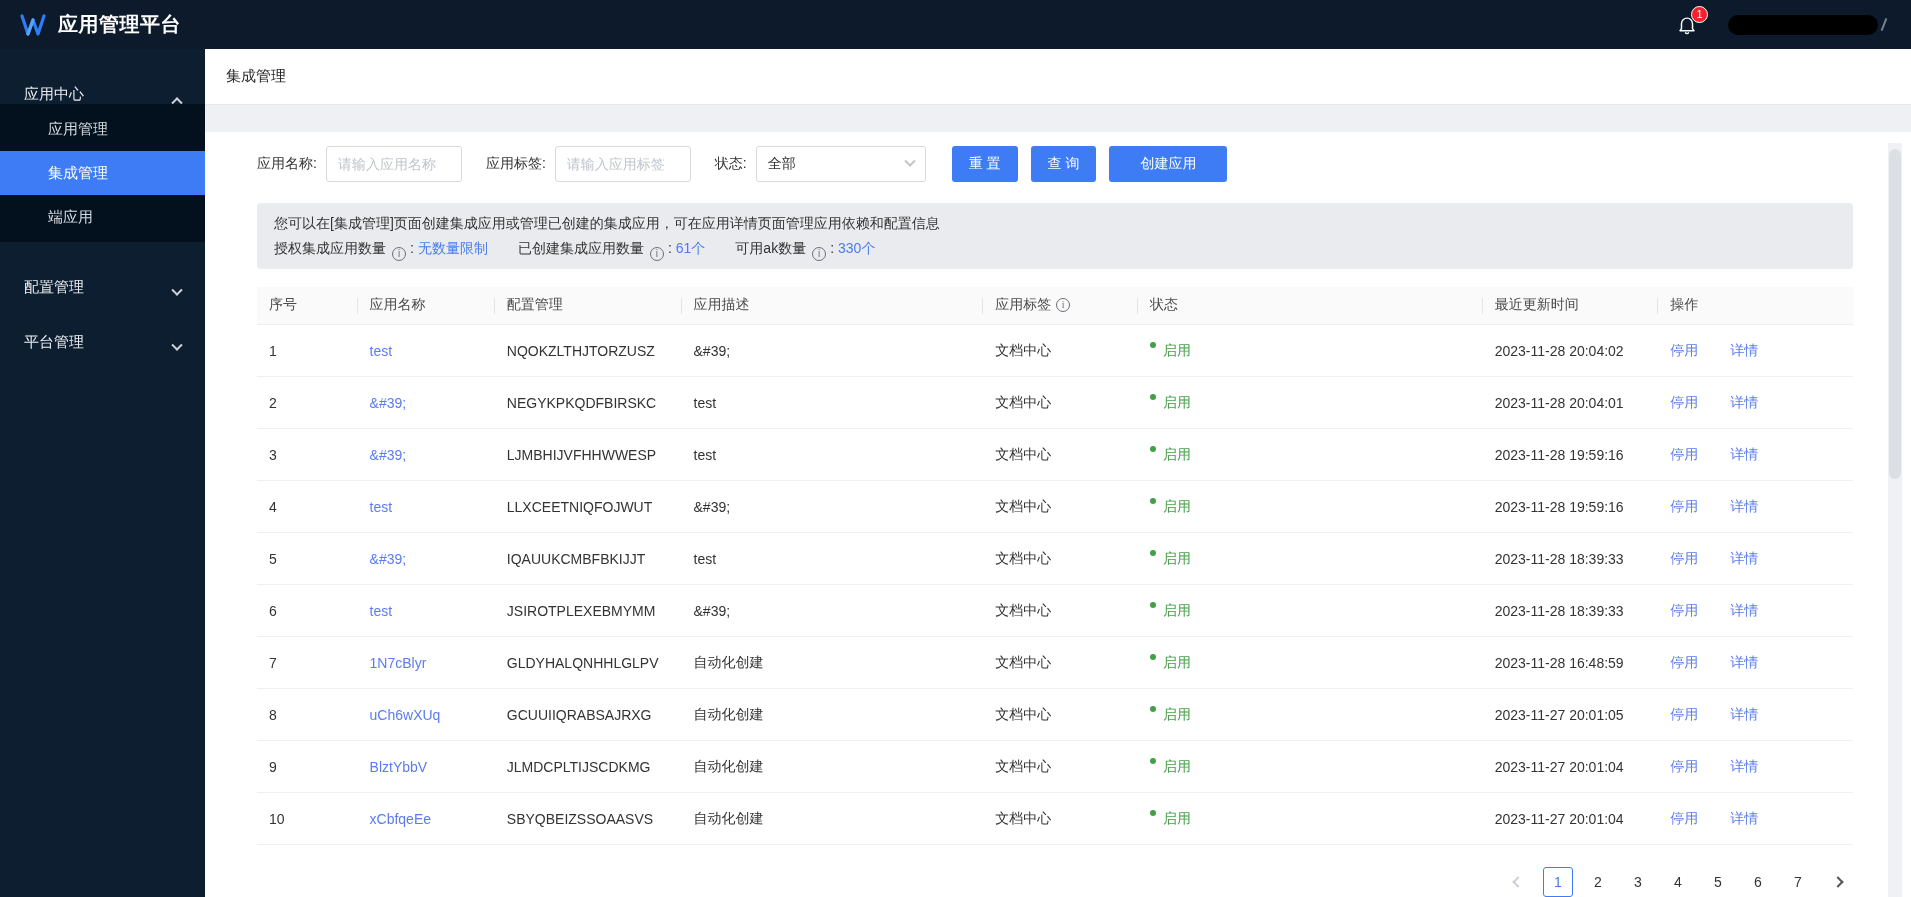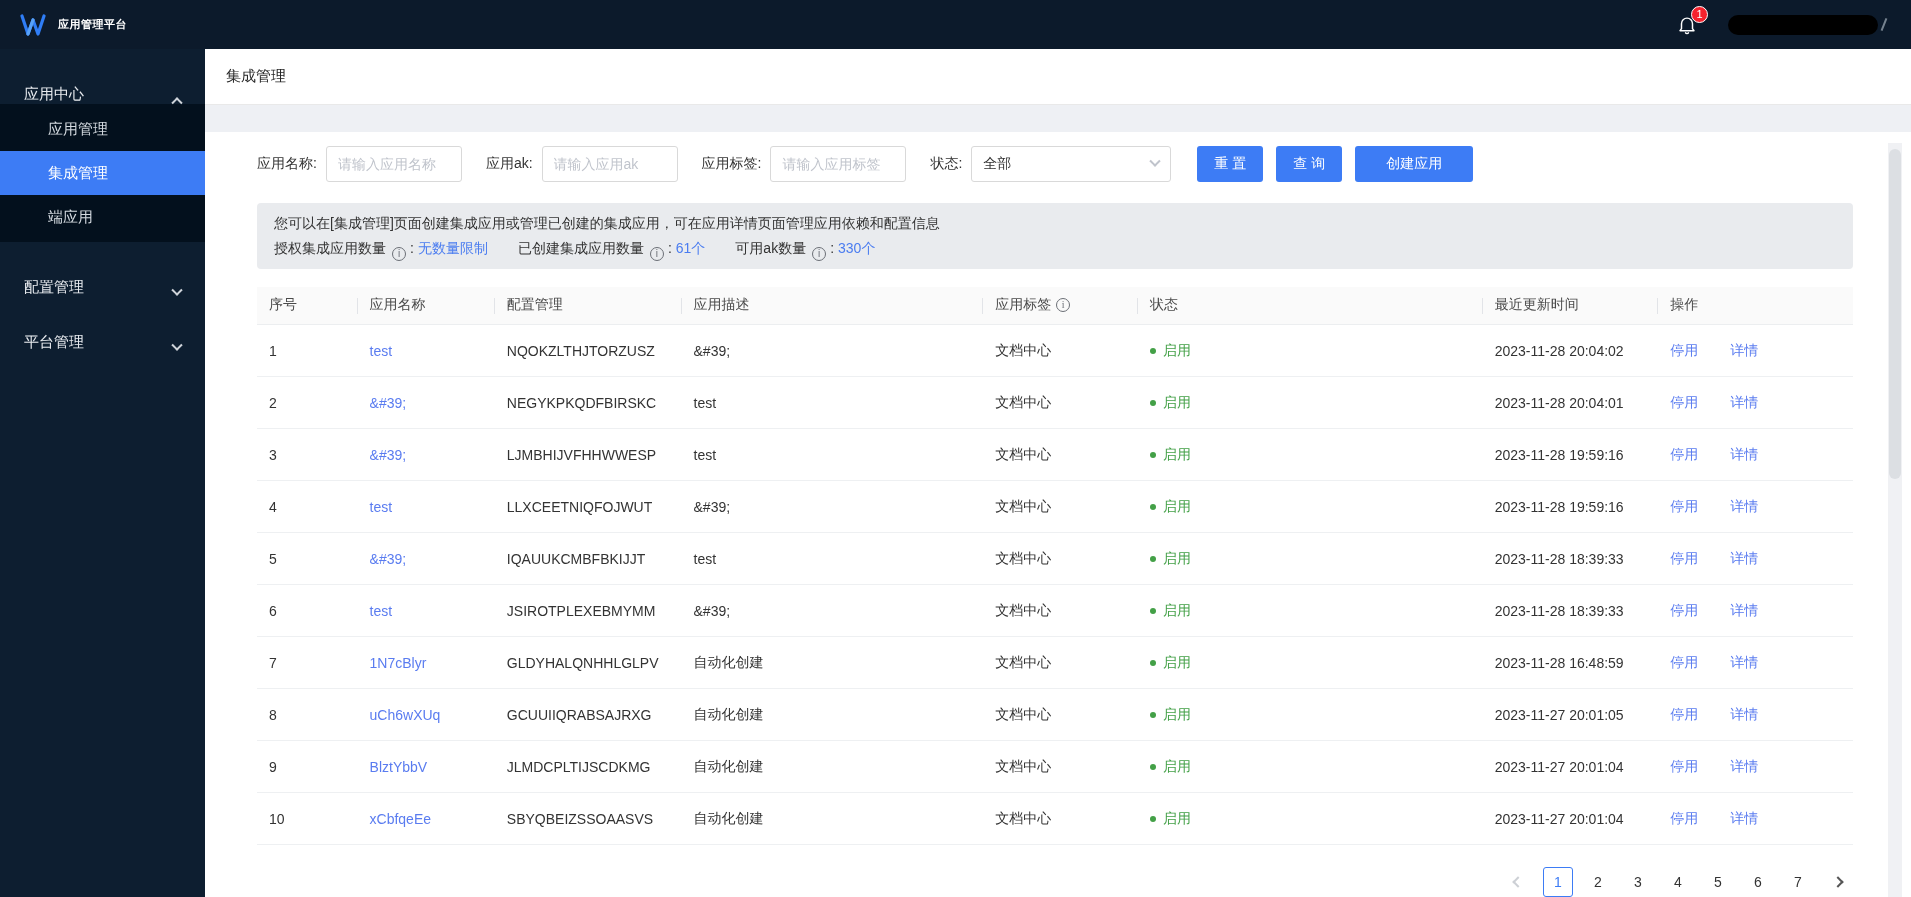--- a/index.html
+++ b/index.html
@@ -3,21 +3,21 @@
 <meta charset="utf-8">
 <style>
   * { box-sizing: border-box; margin: 0; padding: 0; }
   html,body { width:1911px; height:897px; overflow:hidden; }
   body { font-family:"Liberation Sans", sans-serif; background:#eef0f4; color:#333; font-size:14px; }
 
   
   .topbar { height:49px; background:#0c1a2b; display:flex; align-items:center; padding:0 26px 0 20px; color:#fff; }
   .logo-area { display:flex; align-items:center; gap:12px; }
   .logo-mark { width:26px; height:22px; display:block; }
-  .app-title { font-size:11px; font-weight:600; letter-spacing:0.5px; }
+  .app-title { font-size:20px; font-weight:600; letter-spacing:0.5px; }
   .topbar-right { margin-left:auto; display:flex; align-items:center; gap:30px; }
   .bell-wrap { position:relative; width:22px; height:22px; cursor:pointer; }
   .badge { position:absolute; top:-8px; right:-10px; background:#f5222d; color:#fff; font-size:11px;
            min-width:17px; height:17px; border-radius:9px; display:flex; align-items:center; justify-content:center;
            border:1px solid #fff; padding:0 3px; }
   .redacted-wrap { display:flex; align-items:center; }
   .redacted { width:150px; height:20px; background:#000; border-radius:10px; }
   .slash { width:2px; height:13px; background:#76828f; transform:rotate(22deg); margin-left:5px; }
 
   
@@ -40,21 +40,21 @@
   .band-gap { height:30px; }
   .card { flex:1; background:#fff; padding:14px 58px 0 52px; }
 
   
   .filter-row { display:flex; align-items:center; gap:24px; white-space:nowrap; }
   .f-group { display:flex; align-items:center; gap:9px; }
   .f-label { color:#333; }
   .f-input { width:136px; height:36px; border:1px solid #d9d9d9; border-radius:3px; padding:0 11px;
              font-size:14px; color:#333; outline:none; font-family:inherit; }
   .f-input::placeholder { color:#c0c4cc; }
-  .select { width:200px; height:36px; border:1px solid #d9d9d9; border-radius:3px; background:#fff;
+  .select { width:170px; height:36px; border:1px solid #d9d9d9; border-radius:3px; background:#fff;
             display:flex; align-items:center; justify-content:space-between; padding:0 11px; cursor:pointer; }
   .select .chev { border-color:#c0c4cc; }
   .btn-group { display:flex; gap:13px; margin-left:2px; }
   .btn { height:36px; padding:0 17px; background:#3d7cf5; color:#fff; border:none; border-radius:3px;
          font-size:14px; cursor:pointer; font-family:inherit; }
   .btn.wide { padding:0 31px; }
 
   
   .banner { margin-top:21px; background:#e9ebee; border-radius:4px; padding:8px 17px; line-height:25px; color:#333; }
   .banner-stats { display:flex; align-items:center; gap:30px; }
@@ -65,21 +65,21 @@
 
   
   table { width:100%; border-collapse:collapse; margin-top:18px; font-size:14px; table-layout:fixed; }
   thead th { background:#fafafa; height:38px; text-align:left; padding:0 12px; font-weight:normal;
              color:#4a4a4a; position:relative; border-bottom:1px solid #eceef0; }
   thead th:not(:last-child)::after { content:''; position:absolute; right:0; top:11px; height:16px; width:1px; background:#e2e4e8; }
   .th-inner { display:flex; align-items:center; gap:3px;font-family:Liberation Serif, serif; }
   tbody td { height:52px; padding:0 12px; border-bottom:1px solid #eef0f2; color:#333;
              overflow:hidden; text-overflow:ellipsis; white-space:nowrap; }
   a.link { color:#5a7cf0; text-decoration:none; cursor:pointer; }
-  .status { display:flex; align-items:center; gap:7px; color:#43a047; }
+  .status { display:flex; align-items:flex-start; gap:7px; color:#43a047; }
   .dot { width:6px; height:6px; border-radius:50%; background:#43a047; flex-shrink:0; }
   td.actions a { margin-right:28px; }
 
   
   .pagination { display:flex; justify-content:flex-end; align-items:center; gap:10px; margin-top:22px; }
   .pages { display:flex; gap:10px; }
   .page { min-width:30px; height:30px; display:flex; align-items:center; justify-content:center;
           border-radius:3px; cursor:pointer; color:#333; }
   .page.active { border:1px solid #3d7cf5; color:#3d7cf5; background:#fff; }
   .pg-arrow { width:30px; height:30px; display:flex; align-items:center; justify-content:center; cursor:pointer; }
@@ -144,24 +144,20 @@
       <span>集成管理</span>
     </div>
     <div class="band-gap"></div>
 
     <section class="card">
 
       <div class="filter-row">
         <div class="f-group">
           <span class="f-label">应用名称:</span>
           <input class="f-input" placeholder="请输入应用名称" style="">
-        </div>
-        <div class="f-group">
-          <span class="f-label">应用ak:</span>
-          <input class="f-input" placeholder="请输入应用ak" style="">
         </div>
         <div class="f-group">
           <span class="f-label">应用标签:</span>
           <input class="f-input" placeholder="请输入应用标签" style="">
         </div>
         <div class="f-group">
           <span class="f-label">状态:</span>
           <div class="select">
             <span>全部</span>
             <span class="chev down"></span>

